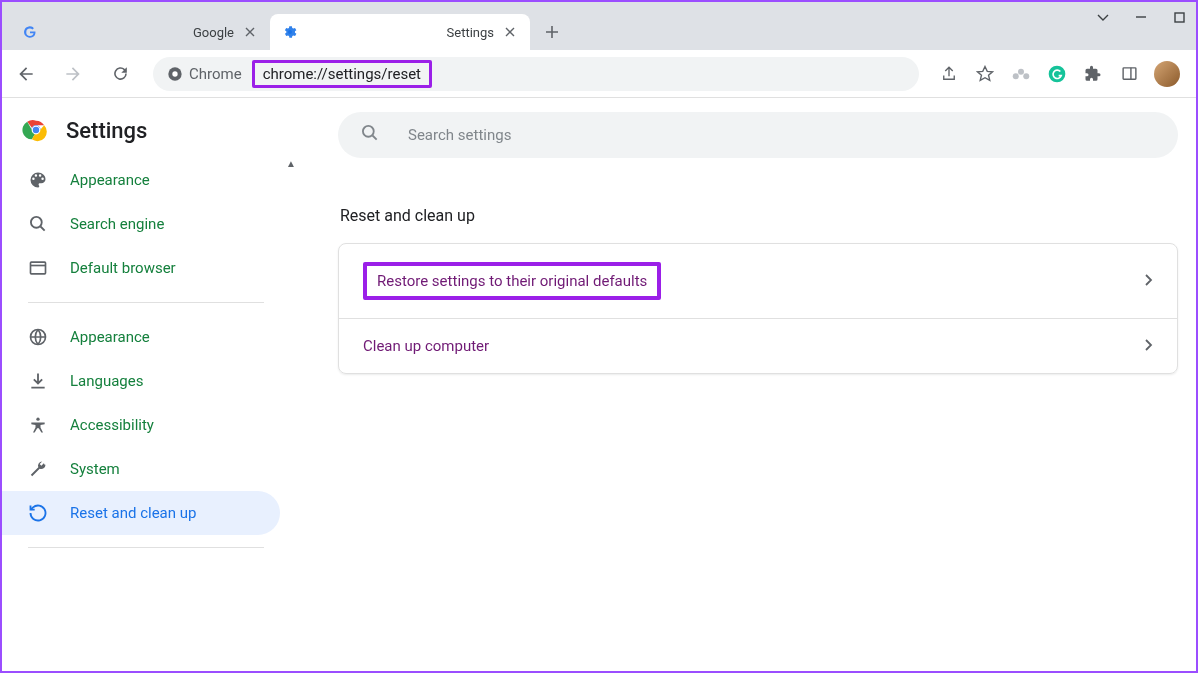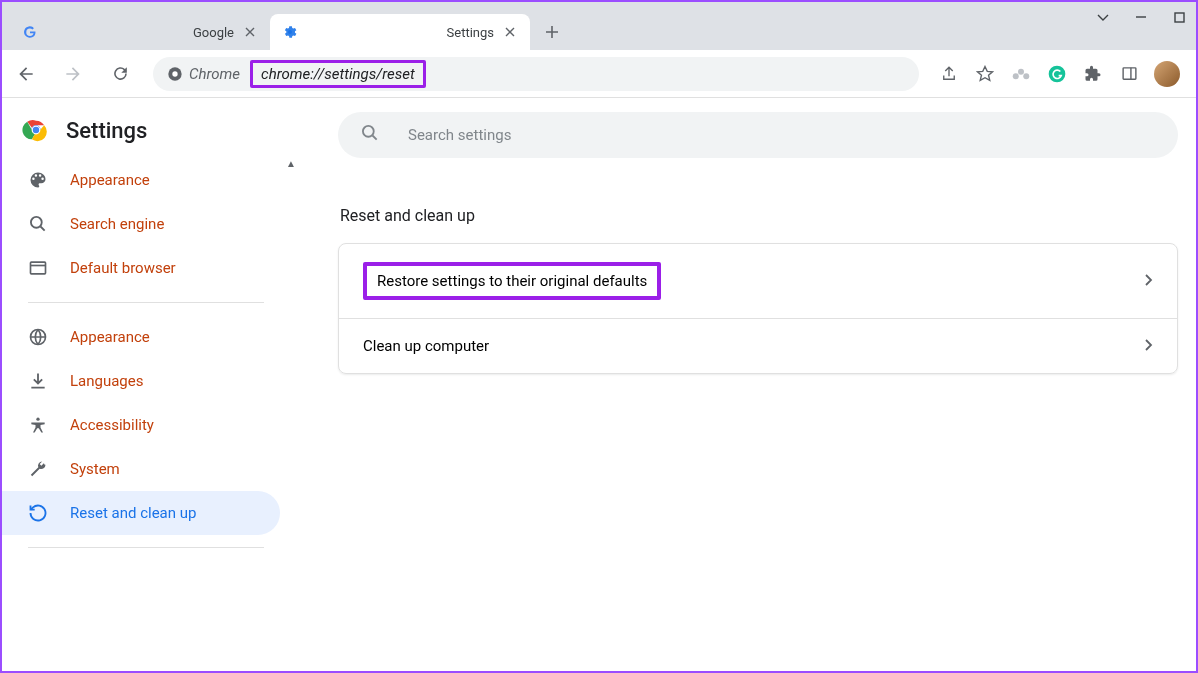--- a/index.html
+++ b/index.html
@@ -10,21 +10,21 @@
 .tab { height: 36px; display: flex; align-items: center; padding: 0 12px; gap: 8px; font-size: 13px; color: #3c4043; border-radius: 8px 8px 0 0; min-width: 260px; position: relative; text-align: right; }
 .tab.active { background: #fff; }
 .tab .favicon { width: 16px; height: 16px; flex-shrink: 0; }
 .tab .title { flex: 1; white-space: nowrap; overflow: hidden; }
 .tab .close { width: 16px; height: 16px; display: flex; align-items: center; justify-content: center; color: #5f6368; cursor: pointer; }
 .newtab { width: 28px; height: 28px; display: flex; align-items: center; justify-content: center; color: #5f6368; margin-left: 8px; margin-bottom: 4px; cursor: pointer; }
 .win-controls { position: absolute; right: 8px; top: 6px; display: flex; gap: 20px; align-items: center; }
 .win-controls span { width: 18px; height: 18px; display: flex; align-items: center; justify-content: center; color: #3c4043; }
 
 
-.toolbar { height: 48px; background: #fff; display: flex; align-items: center; padding: 0 10px; gap: 19px; border-bottom: 1px solid #e0e0e0; font-style: italic; }
+.toolbar { height: 48px; background: #fff; display: flex; align-items: center; padding: 0 10px; gap: 19px; border-bottom: 1px solid #e0e0e0; }
 .nav-btn { width: 28px; height: 28px; display: flex; align-items: center; justify-content: center; color: #5f6368; cursor: pointer; }
 .nav-btn.disabled { color: #bdc1c6; cursor: default; }
 .omnibox { flex: 1; height: 34px; background: #f1f3f4; border-radius: 17px; display: flex; align-items: center; padding: 0 14px; gap: 10px; color: #202124; font-size: 15px; position: relative; }
 .omnibox .chrome-chip { display: flex; align-items: center; gap: 6px; color: #5f6368; }
 .omnibox .url-box { border: 3px solid #9b1fe8; padding: 2px 8px; border-radius: 2px; text-align: right; }
 .toolbar-right { display: flex; align-items: center; gap: 14px; padding-right: 6px; }
 .toolbar-icon { width: 22px; height: 22px; display: flex; align-items: center; justify-content: center; color: #5f6368; cursor: pointer; }
 .avatar { width: 26px; height: 26px; border-radius: 50%; background: linear-gradient(135deg,#d4a574,#8b5a2b); }
 
 
@@ -34,34 +34,34 @@
 .page-header .logo { width: 28px; height: 28px; }
 .page-header h1 { font-size: 22px; font-weight: 500; color: #202124; }
 
 .sidebar-wrap { flex: 1; position: relative; overflow: hidden; }
 .scroll-arrow { position: absolute; right: 2px; top: 0; font-size: 10px; color: #5f6368; }
 .sidebar { height: 100%; overflow-y: auto; padding-right: 14px; }
 .sidebar::-webkit-scrollbar { width: 12px; }
 .sidebar::-webkit-scrollbar-track { background: #f1f1f1; }
 .sidebar::-webkit-scrollbar-thumb { background: #bdbdbd; border-radius: 2px; }
 
-.side-item { display: flex; align-items: center; gap: 22px; height: 44px; padding-left: 26px; font-size: 15px; color: #c2410c; cursor: pointer; border-radius: 0 22px 22px 0; margin-right: 4px; }
+.side-item { display: flex; align-items: center; gap: 22px; height: 44px; padding-left: 26px; font-size: 15px; color: #15803d; cursor: pointer; border-radius: 0 22px 22px 0; margin-right: 4px; }
 .side-item.selected { background: #e8f0fe; color: #1a73e8; }
 .side-item.selected .side-icon { color: #1a73e8; }
 .side-icon { width: 20px; height: 20px; display: flex; align-items: center; justify-content: center; color: #5f6368; flex-shrink: 0; }
 .side-divider { height: 1px; background: #e0e0e0; margin: 12px 20px 12px 26px; }
 
 .main { flex: 1; padding: 14px 16px 20px 40px; overflow: auto; background: #fff; }
 .search-settings { height: 46px; background: #f1f3f4; border-radius: 23px; display: flex; align-items: center; padding: 0 22px; gap: 28px; color: #5f6368; font-size: 15px; max-width: 840px; }
 .search-settings input { border: none; background: transparent; outline: none; flex: 1; font-size: 15px; color: #202124; }
 .search-settings input::placeholder { color: #80868b; }
 
 .section-title { font-size: 16px; color: #202124; margin: 48px 0 18px 2px; font-weight: 400; }
 .card { max-width: 840px; border: 1px solid #e0e0e0; border-radius: 8px; box-shadow: 0 1px 2px rgba(60,64,67,.1); overflow: hidden; }
-.card-row { display: flex; align-items: center; justify-content: space-between; padding: 18px 24px; font-size: 15px; color: #000000; cursor: pointer; position: relative; }
+.card-row { display: flex; align-items: center; justify-content: space-between; padding: 18px 24px; font-size: 15px; color: #701a75; cursor: pointer; position: relative; }
 .card-row + .card-row { border-top: 1px solid #e0e0e0; }
 .card-row .arrow { color: #5f6368; }
 .highlight { border: 4px solid #9b1fe8; border-radius: 2px; padding: 6px 10px; display: inline-block; } 
 </style>
 </head>
 <body>
 
 <div class="titlebar">
   <div class="tab">
     <span class="favicon">

